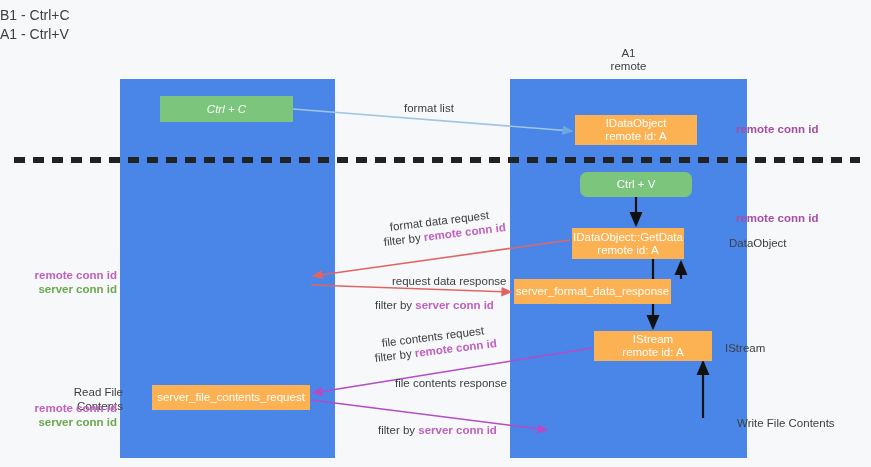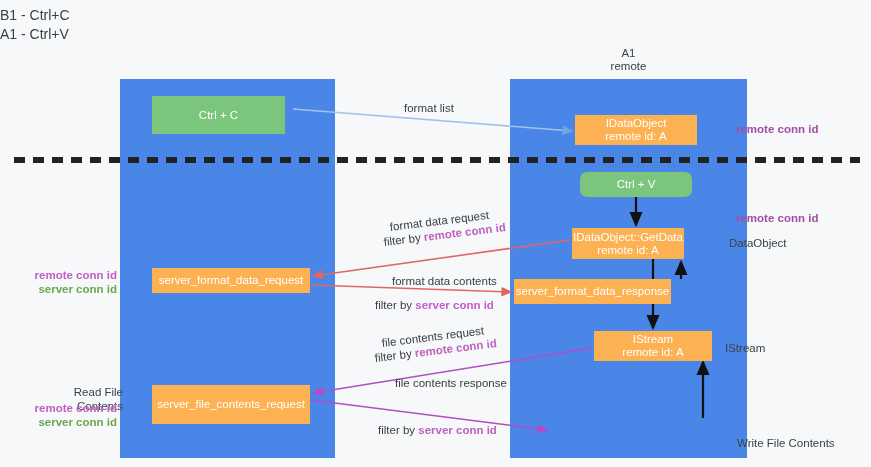--- a/index.html
+++ b/index.html
@@ -58,47 +58,47 @@
     justify-content: center;
     text-align: center;
     color: #ffffff;
     font-size: 11.5px;
     line-height: 13px;
     white-space: pre-line;
   }
   .node.green { background: #7cc57c; }
   .node.orange { background: #fcb152; }
 
-  .n-ctrlc   { left: 152px; top: 96px;  width: 133px; height: 38px; }
+  .n-ctrlc   { left: 160px; top: 96px;  width: 133px; height: 26px; font-style: italic; }
   .n-idata   { left: 575px; top: 115px; width: 122px; height: 30px; }
   .n-ctrlv   { left: 580px; top: 172px; width: 112px; height: 25px; border-radius: 7px; }
   .n-getdata { left: 572px; top: 228px; width: 112px; height: 31px; }
   .n-sfdreq  { left: 152px; top: 268px; width: 158px; height: 25px; }
   .n-sfdres  { left: 514px; top: 279px; width: 157px; height: 25px; }
   .n-istream { left: 594px; top: 331px; width: 118px; height: 30px; }
-  .n-sfcreq  { left: 152px; top: 385px; width: 158px; height: 39px; }
+  .n-sfcreq  { left: 152px; top: 385px; width: 158px; height: 25px; }
   .n-sfcres  { left: 550px; top: 418px; width: 153px; height: 25px; }
 
   .note {
     position: absolute;
     font-size: 11.5px;
     line-height: 14px;
     white-space: pre-line;
   }
   .note.dark   { color: #3c4043; text-align: right; }
   .note.purple { color: #a64ca6; font-weight: bold; }
   .note.stack  { font-weight: bold; }
   .note .pp { color: #c060c0; }
   .note .gg { color: #6aa84f; }
 
   .nt-rc1   { left: 736px; top: 122px; }
   .nt-rc2   { left: 736px; top: 211px; }
   .nt-do    { left: 729px; top: 236px; }
   .nt-istr  { left: 725px; top: 341px; }
-  .nt-wfc   { left: 737px; top: 436px; }
+  .nt-wfc   { left: 737px; top: 416px; }
   .nt-left1 { left: 22px;  top: 268px; text-align: right; width: 95px; }
   .nt-rfc   { left: 28px;  top: 385px; text-align: right; width: 95px; }
   .nt-left2 { left: 22px;  top: 401px; text-align: right; width: 95px; }
 
   .edge-label {
     position: absolute;
     font-size: 11.5px;
     line-height: 14px;
     color: #3c4043;
     white-space: nowrap;
@@ -166,32 +166,31 @@
 
     <path d="M703,418 L703,362" stroke="#111111" stroke-width="2.2" fill="none" marker-end="url(#ahBlack)"></path>
   </svg>
 
   <div class="node green n-ctrlc">Ctrl + C</div>
   <div class="node orange n-idata">IDataObject
 remote id: A</div>
   <div class="node green n-ctrlv">Ctrl + V</div>
   <div class="node orange n-getdata">IDataObject::GetData
 remote id: A</div>
-  <div class="node orange n-sfdreq">server_format_data_request</div>
   <div class="node orange n-sfdres">server_format_data_response</div>
   <div class="node orange n-istream">IStream
 remote id: A</div>
   <div class="node orange n-sfcreq">server_file_contents_request</div>
 
   <div class="edge-label el-formatlist">format list</div>
 
   <div class="edge-label el-fdreq">format data request</div>
   <div class="edge-label el-fdreq2"><span>filter by </span><span class="pp">remote conn id</span></div>
 
-  <div class="edge-label el-fdres">format data contents</div>
+  <div class="edge-label el-fdres">request data response</div>
   <div class="edge-label el-fdres2"><span>filter by </span><span class="pp">server conn id</span></div>
 
   <div class="edge-label el-fcreq">file contents request</div>
   <div class="edge-label el-fcreq2"><span>filter by </span><span class="pp">remote conn id</span></div>
 
   <div class="edge-label el-fcres">file contents response</div>
   <div class="edge-label el-fcres2"><span>filter by </span><span class="pp">server conn id</span></div>
 
   <div class="note purple nt-rc1">remote conn id</div>
   <div class="note purple nt-rc2">remote conn id</div>

